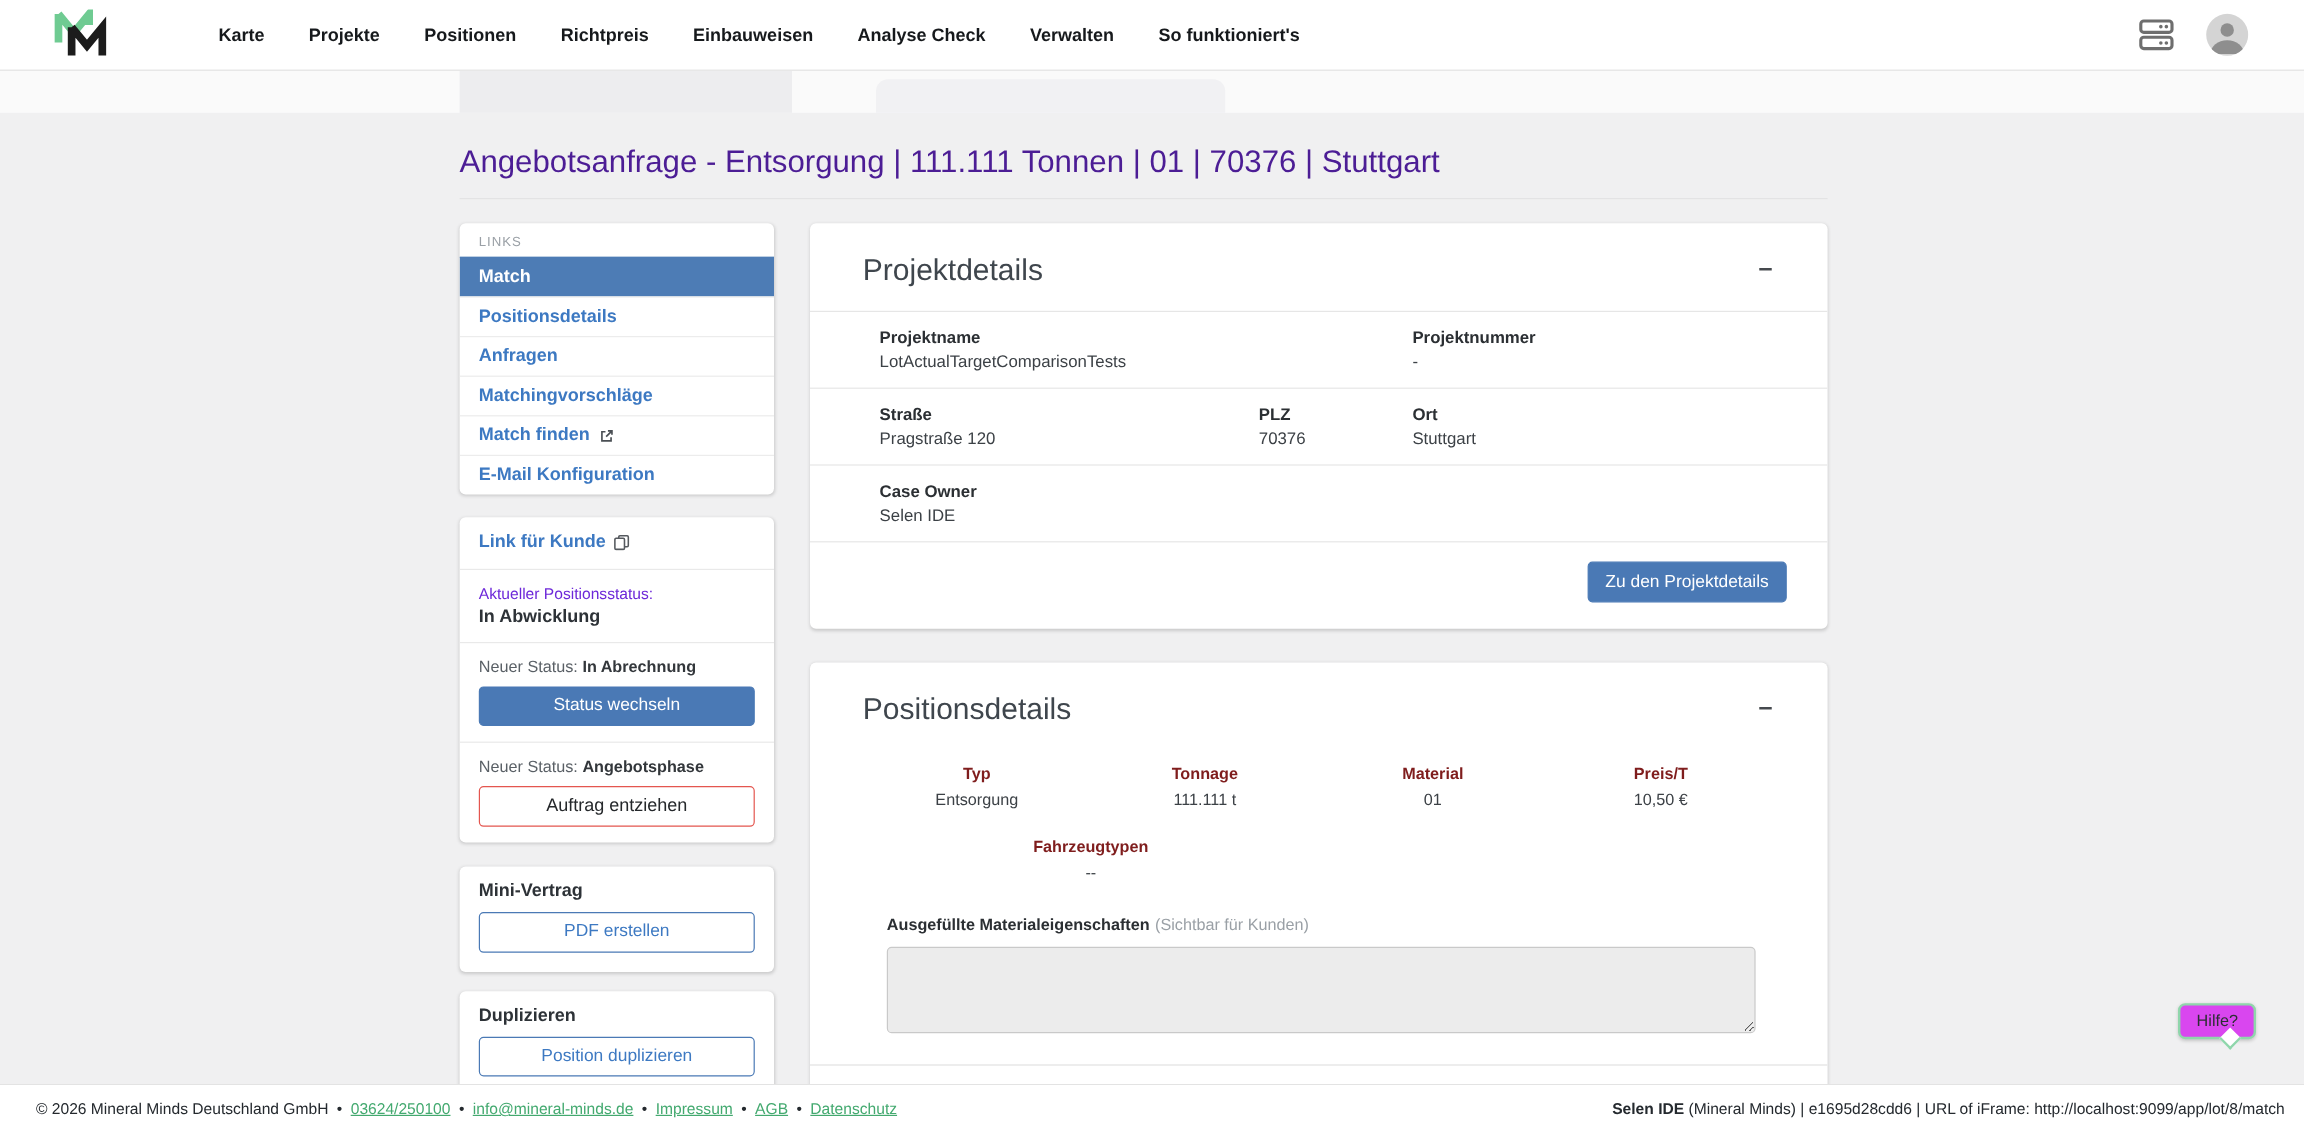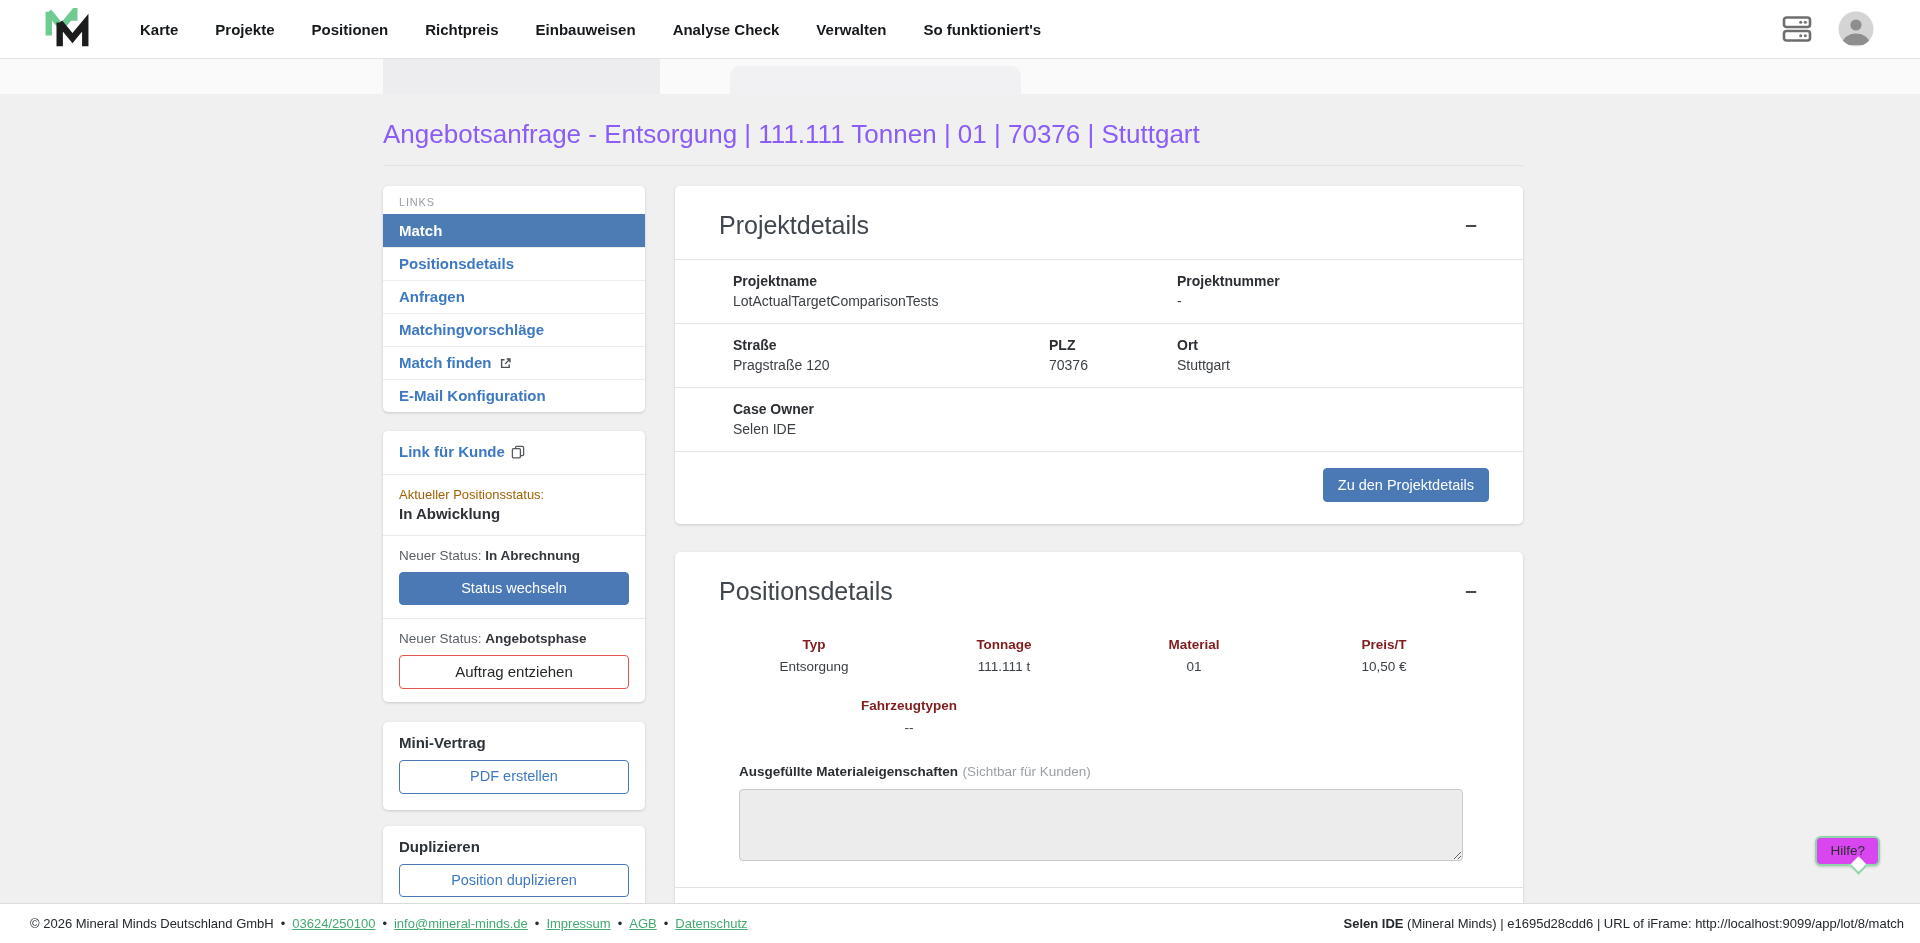--- a/index.html
+++ b/index.html
@@ -6,37 +6,37 @@
   html,body { margin:0; padding:0; }
   body {
     width:1920px; height:943px; overflow:hidden;
     font-family:"Liberation Sans", sans-serif;
     background:#f0f0f1; color:#2b2f33;
   }
 
   
   .topnav {
     height:59px; background:#fff; border-bottom:1px solid #e2e2e2;
-    display:flex; align-items:center; position:relative; z-index:6;
+    display:flex; align-items:center; position:relative; z-index:6;gap:42px;
   }
   .logo { margin-left:44px; display:flex; align-items:center; cursor:pointer; }
   .nav-items { display:flex; margin-left:50px; gap:37px; }
   .nav-item { font-size:15px; font-weight:700; color:#16191c; cursor:pointer; white-space:nowrap; }
   .nav-right { margin-left:auto; margin-right:46px; display:flex; align-items:center; gap:26px; }
   .icon-btn { cursor:pointer; display:flex; align-items:center; }
 
   
   .substrip { height:35px; background:#fafafa; position:relative; z-index:1; }
   .sk1 { position:absolute; left:383px; top:0; width:277px; height:35px; background:#ededef; }
   .sk2 { position:absolute; left:730px; top:7px; width:291px; height:28px; background:#f1f1f3; border-radius:10px 10px 0 0; }
 
   
   .content { width:1140px; margin-left:383px; }
   .page-title {
-    font-size:26px; font-weight:500; color:#8b5cf6;
+    font-size:26px; font-weight:500; color:#4c1d95;
     padding:25px 0 15px; margin:0 0 20px; border-bottom:1px solid #e3e3e4;
   }
   .columns { display:flex; gap:30px; align-items:flex-start; }
   .sidebar { width:262px; flex:none; }
   .main { flex:1; min-width:0; }
   .card { background:#fff; border-radius:5px; box-shadow:0 1px 3px rgba(0,0,0,.16); }
 
   
   .links-card { margin-bottom:19px; overflow:hidden; }
   .links-header { font-size:11px; color:#9aa0a6; letter-spacing:.8px; padding:10px 16px 6px; }
@@ -47,21 +47,21 @@
   }
   .link-item.active { background:#4d7cb5; color:#fff; border-top-color:#4d7cb5; }
   .ext-icon { color:#4a4f54; display:inline-flex; margin-top:2px; }
 
   
   .status-card { margin-bottom:20px; overflow:hidden; }
   .sec { padding:12px 16px 13px; border-top:1px solid #e9e9e9; }
   .sec:first-child { border-top:none; }
   .kunde-link { font-size:15px; font-weight:700; color:#3d79c2; cursor:pointer; display:inline-flex; align-items:center; gap:6px; }
   .copy-icon { color:#55595e; display:inline-flex; }
-  .muted { font-size:13px; color:#a16207; }
+  .muted { font-size:13px; color:#6d28d9; }
   .status-val { font-size:15px; font-weight:700; color:#2d3237; margin-top:3px; }
   .ns-line { font-size:13.5px; color:#5a6066; }
   .ns-line b { color:#33373b; }
   button { font-family:"Liberation Sans", sans-serif; cursor:pointer; }
   .btn { display:block; width:100%; border-radius:4px; font-size:14.5px; padding:7px 0; margin-top:9px; line-height:1.2; }
   .btn-primary { background:#4a79b5; border:1px solid #4a79b5; color:#fff; }
   .btn-danger  { background:#fff; border:1.5px solid #e4564f; color:#25282b; font-size:15px; }
   .btn-outline { background:#fff; border:1.5px solid #4a79b5; color:#3d79c2; }
 
   .mini-card { padding:12px 16px 16px; margin-bottom:16px; }

